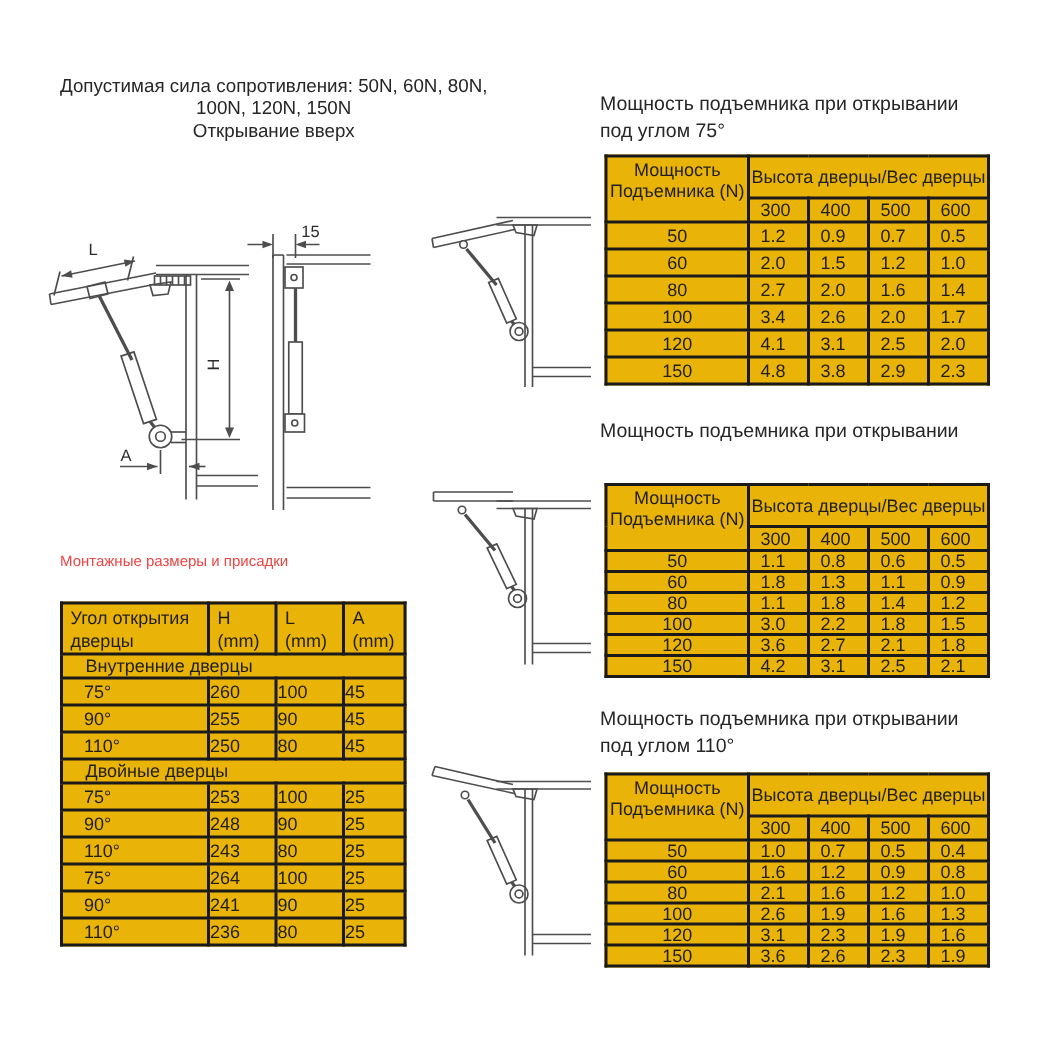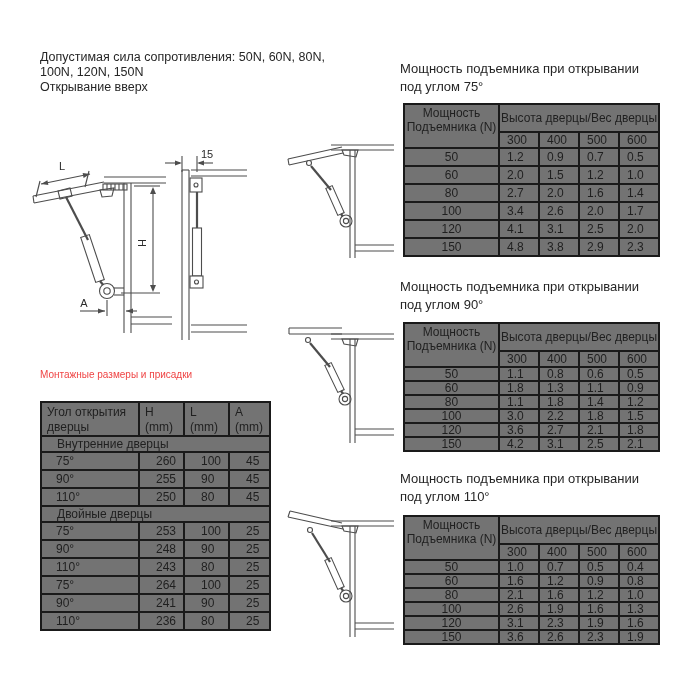--- a/index.html
+++ b/index.html
@@ -3,26 +3,26 @@
 <meta charset="utf-8">
 <style>
   * { margin:0; padding:0; box-sizing:border-box; }
   html,body { background:#fff; }
   body {
     width:700px; height:700px; position:relative; overflow:hidden;
     font-family:"Liberation Sans", sans-serif; color:#1f1f1f;
   }
   .abs { position:absolute; }
 
-  .intro { left:40px; top:50px; font-size:12.5px; line-height:15px; color:#262626; }
+  .intro { left:40px; top:50px; font-size:12.5px; line-height:15px; color:#262626;text-align:center; }
 
   .title-power { width:272px; font-size:13px; line-height:18px; color:#262626; }
   .mount-title { left:40px; top:369px; font-size:10px; color:#ef4444; }
 
-  table { border-collapse:collapse; table-layout:fixed; background:#737373; }
+  table { border-collapse:collapse; table-layout:fixed; background:#eab308; }
   th, td { border:2px solid #1a1a1a; font-weight:normal; overflow:hidden; }
 
   
   .ptable { width:255px; font-size:12px; }
   .ptable col.c0 { width:95px; }
   .ptable col.c1 { width:40px; }
   .ptable thead tr.r1 { height:28px; }
   .ptable thead tr.r2 { height:16px; }
   .ptable th.hleft { text-align:center; white-space:normal; line-height:14px; vertical-align:top; padding-top:1px; }
   .ptable th.hright { text-align:center; white-space:normal; line-height:13px; }
@@ -37,21 +37,21 @@
   .mtable col.m0 { width:98px; }
   .mtable col.m1 { width:45px; }
   .mtable col.m2 { width:45px; }
   .mtable col.m3 { width:41px; }
   .mtable thead tr { height:26px; }
   .mtable th { text-align:left; vertical-align:top; padding:2px 0 0 5px; line-height:15px; white-space:normal; }
   .mtable tr.sec { height:15px; }
   .mtable tr.sec td { padding-left:15px; white-space:nowrap; }
   .mtable tr.mrow { height:18px; }
   .mtable td.acell { padding-left:14px; }
-  .mtable td.vcell { padding-left:16px; }
+  .mtable td.vcell { padding-left:0; }
 
   svg { display:block; }
   svg line, svg polyline, svg polygon.o, svg circle, svg rect, svg path.o
     { stroke:#4d4d4d; stroke-width:1.1; fill:none; }
   svg .thick { stroke-width:2.2; }
   svg .white { fill:#fff; }
   svg .arr { fill:#4d4d4d; stroke:none; }
   svg text { fill:#2b2b2b; font-family:"Liberation Sans", sans-serif; font-size:11px; stroke:none; }
 </style>
 </head>
@@ -352,21 +352,20 @@
         <td class="vcol">4.8</td>
         <td class="vcol">3.8</td>
         <td class="vcol">2.9</td>
         <td class="vcol">2.3</td>
       </tr>
     </tbody>
 </table>
 
 <div class="abs title-power" style="left:400px;top:278px">
   <div>Мощность подъемника при открывании</div>
-  <div>под углом 90°</div>
 </div>
 <table class="abs ptable t2" style="left:403px;top:322px">
   <colgroup>
       <col class="c0">
       <col class="c1">
       <col class="c1">
       <col class="c1">
       <col class="c1">
     </colgroup>
   <thead>

